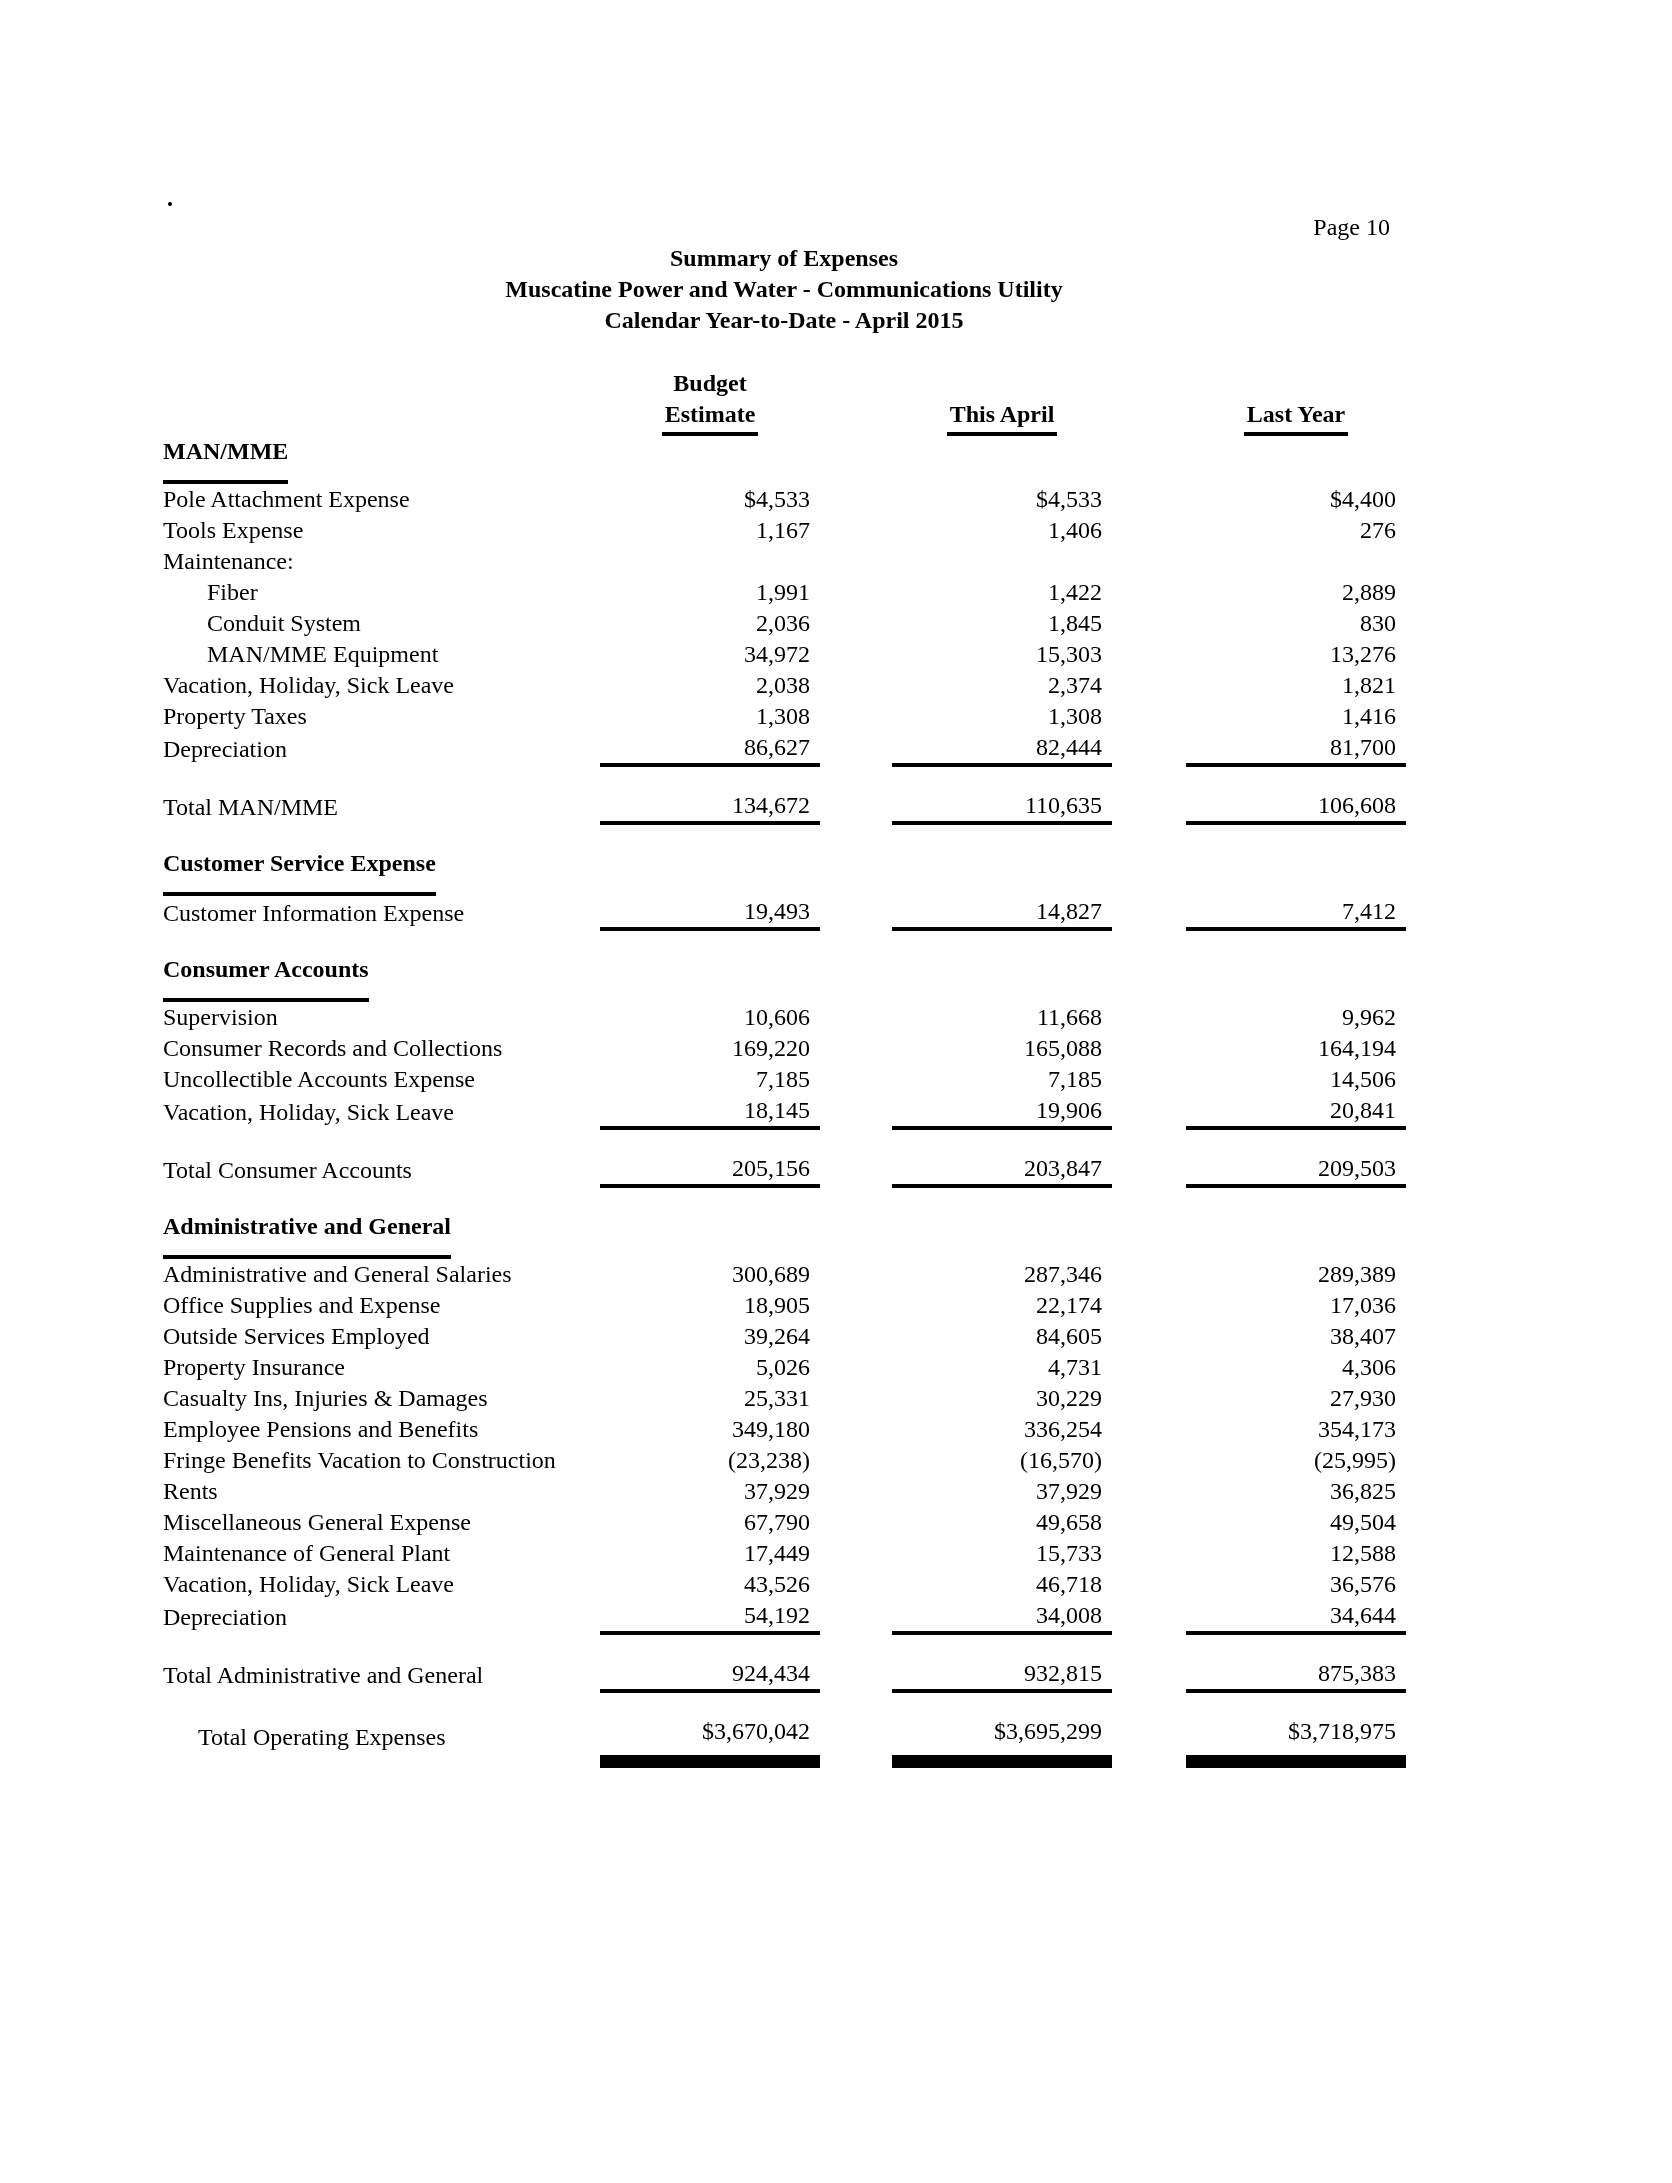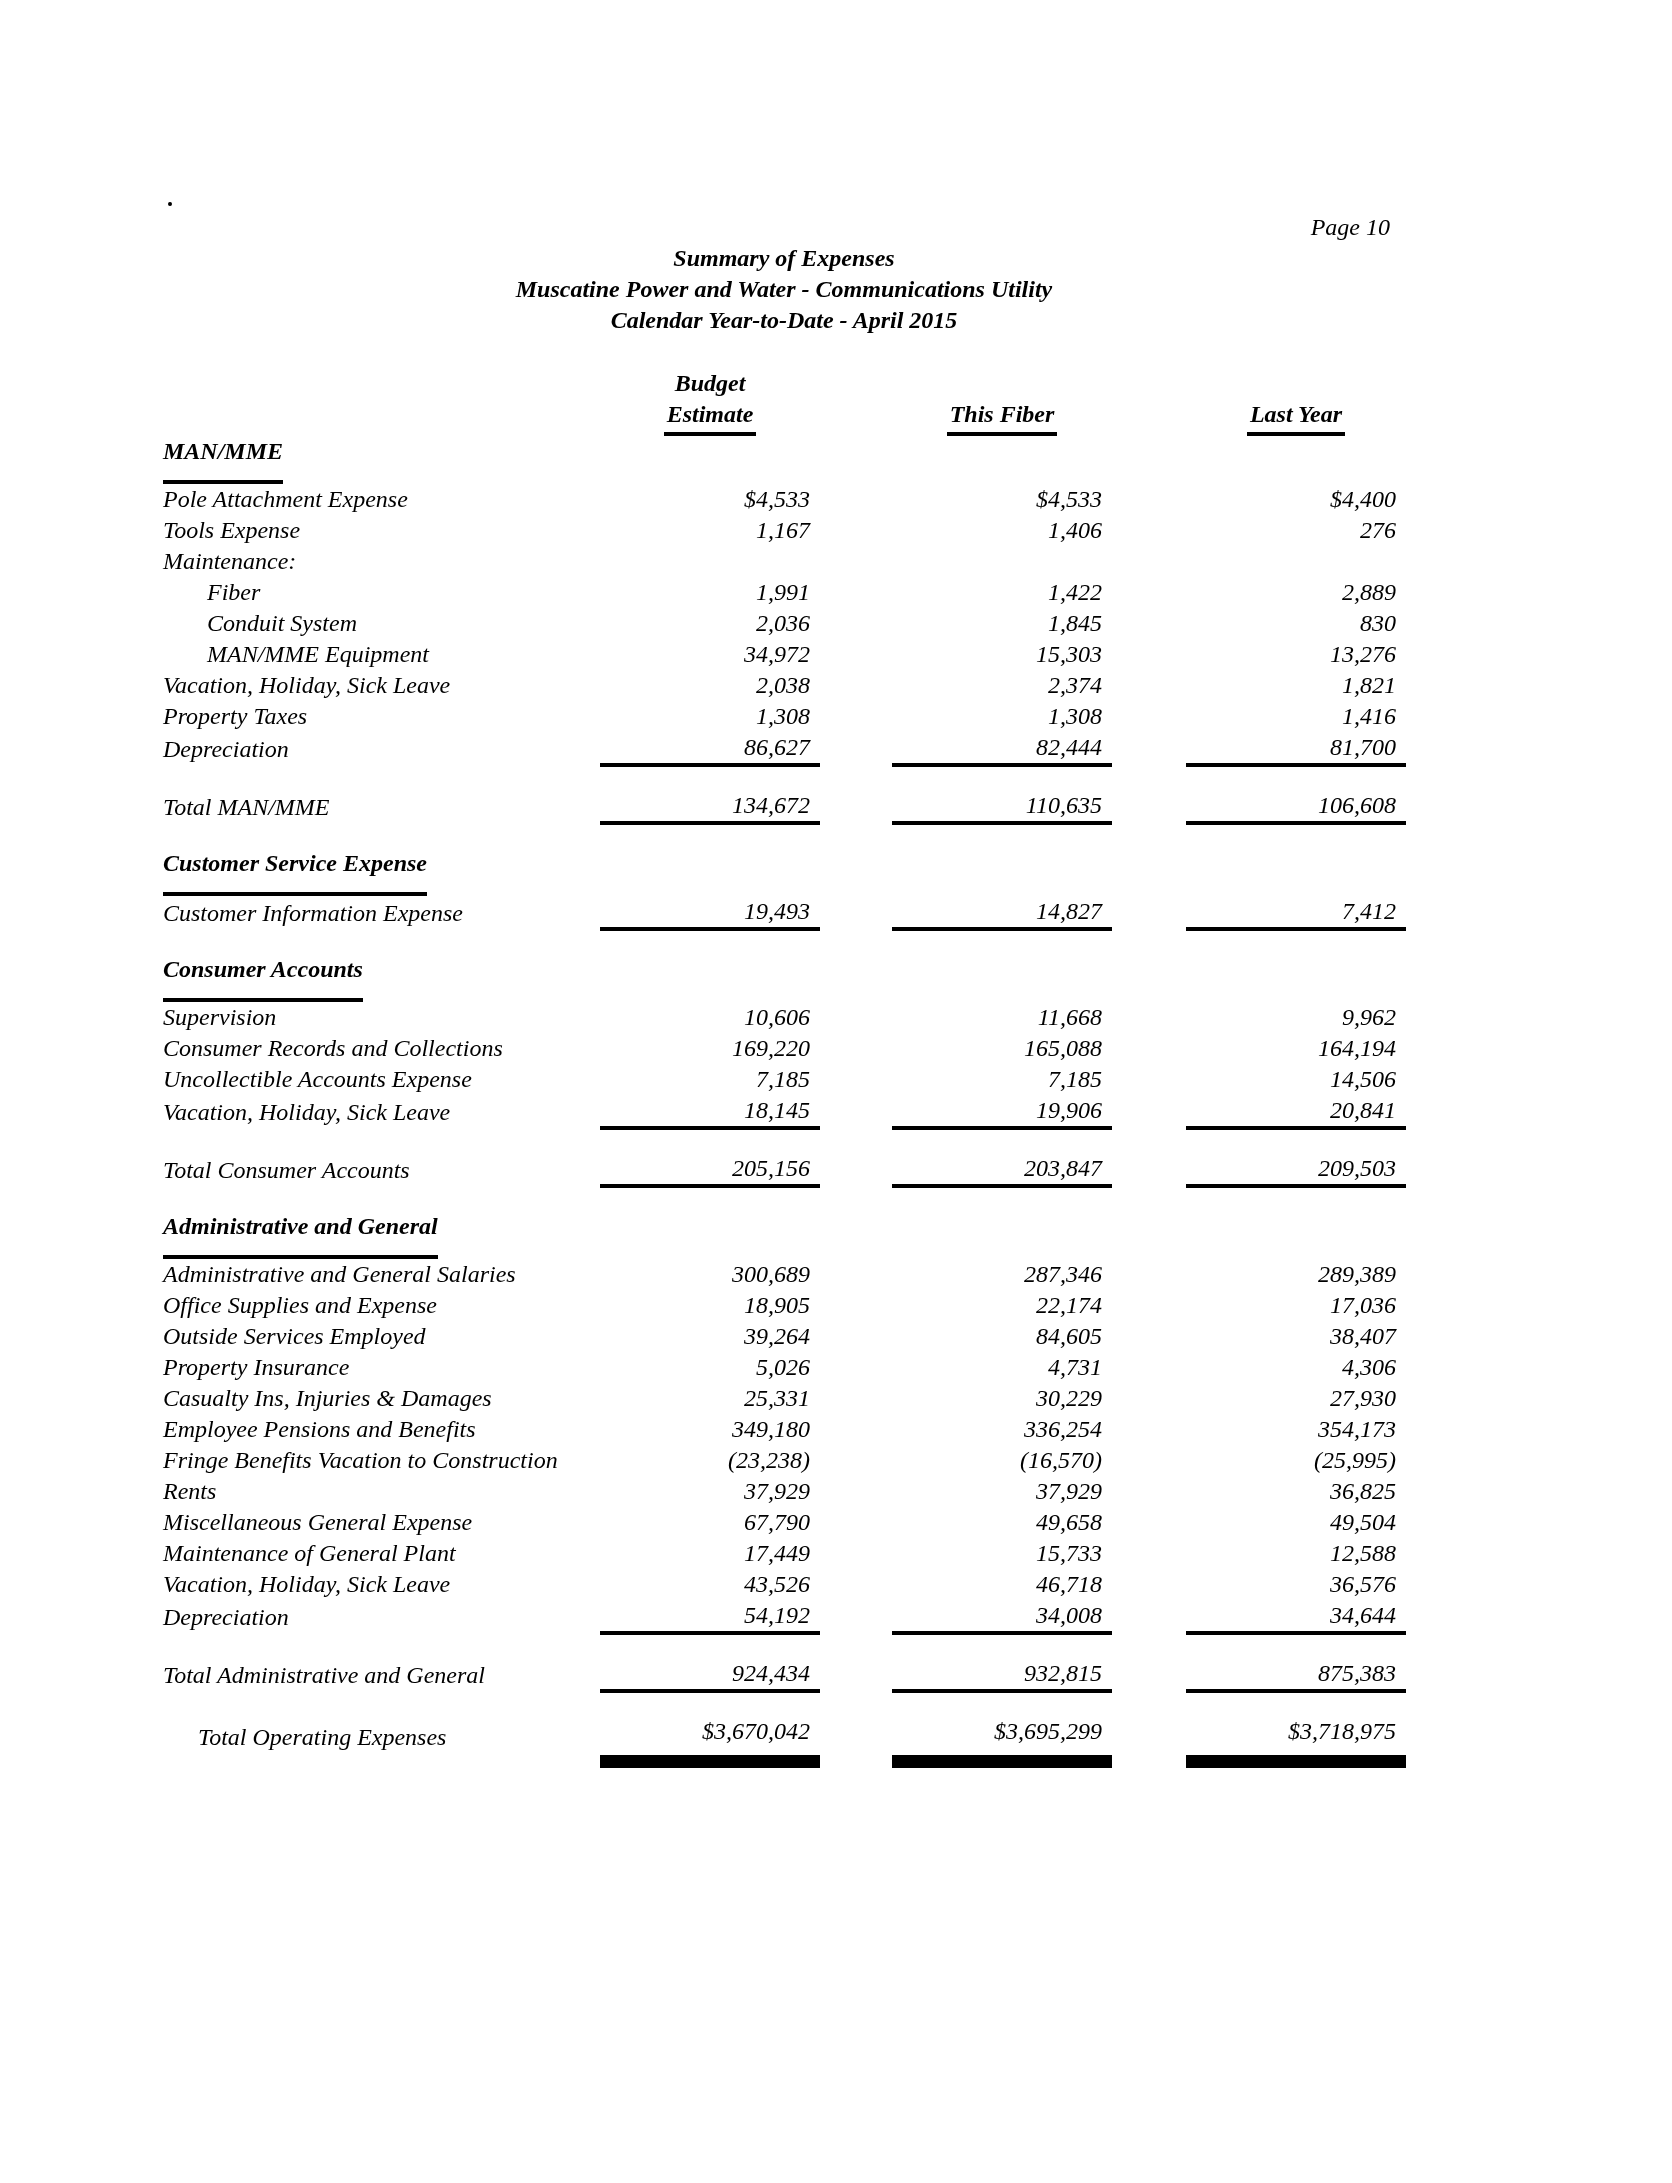--- a/index.html
+++ b/index.html
@@ -7,21 +7,21 @@
     position:relative;
     width:1673px;height:2183px;
     background:#ffffff;
     color:#000;
     font-family:"Liberation Serif","DejaVu Serif",serif;
     font-size:24px;
     line-height:31px;
     overflow:hidden;
   }
   .stray{position:absolute;left:168px;top:202px;width:4px;height:4.4px;border-radius:50%;background:#000;}
-  .content{position:absolute;left:163px;top:212px;width:1242px;font-style:italic;}
+  .content{position:absolute;left:163px;top:212px;width:1242px;}
   .page-num{text-align:right;padding-right:15px;}
   .title{text-align:center;font-weight:bold;}
   .head-gap{height:32px;}
   .row{display:flex;align-items:center;}
   .label{width:437px;flex:none;}
   .label.indent1{padding-left:44px;box-sizing:border-box;}
   .cell{width:220px;flex:none;text-align:right;padding-right:10px;box-sizing:border-box;white-space:nowrap;}
   .cell.c2{margin-left:72px;}
   .cell.c3{margin-left:74px;}
   .cell.hdr{text-align:center;font-weight:bold;padding-right:0;}
@@ -54,21 +54,21 @@
       <div class="cell c2 hdr"></div>
       <div class="cell c3 hdr"></div>
     </div>
 
     <div class="row">
       <div class="label"></div>
       <div class="cell c1 hdr">
         <span class="hdr-underline">Estimate</span>
       </div>
       <div class="cell c2 hdr">
-        <span class="hdr-underline">This Fiber</span>
+        <span class="hdr-underline">This April</span>
       </div>
       <div class="cell c3 hdr">
         <span class="hdr-underline">Last Year</span>
       </div>
     </div>
 
     <div>
         <div class="row section">
     <div class="label">
       <span class="label-text section-underline">MAN/MME</span>

